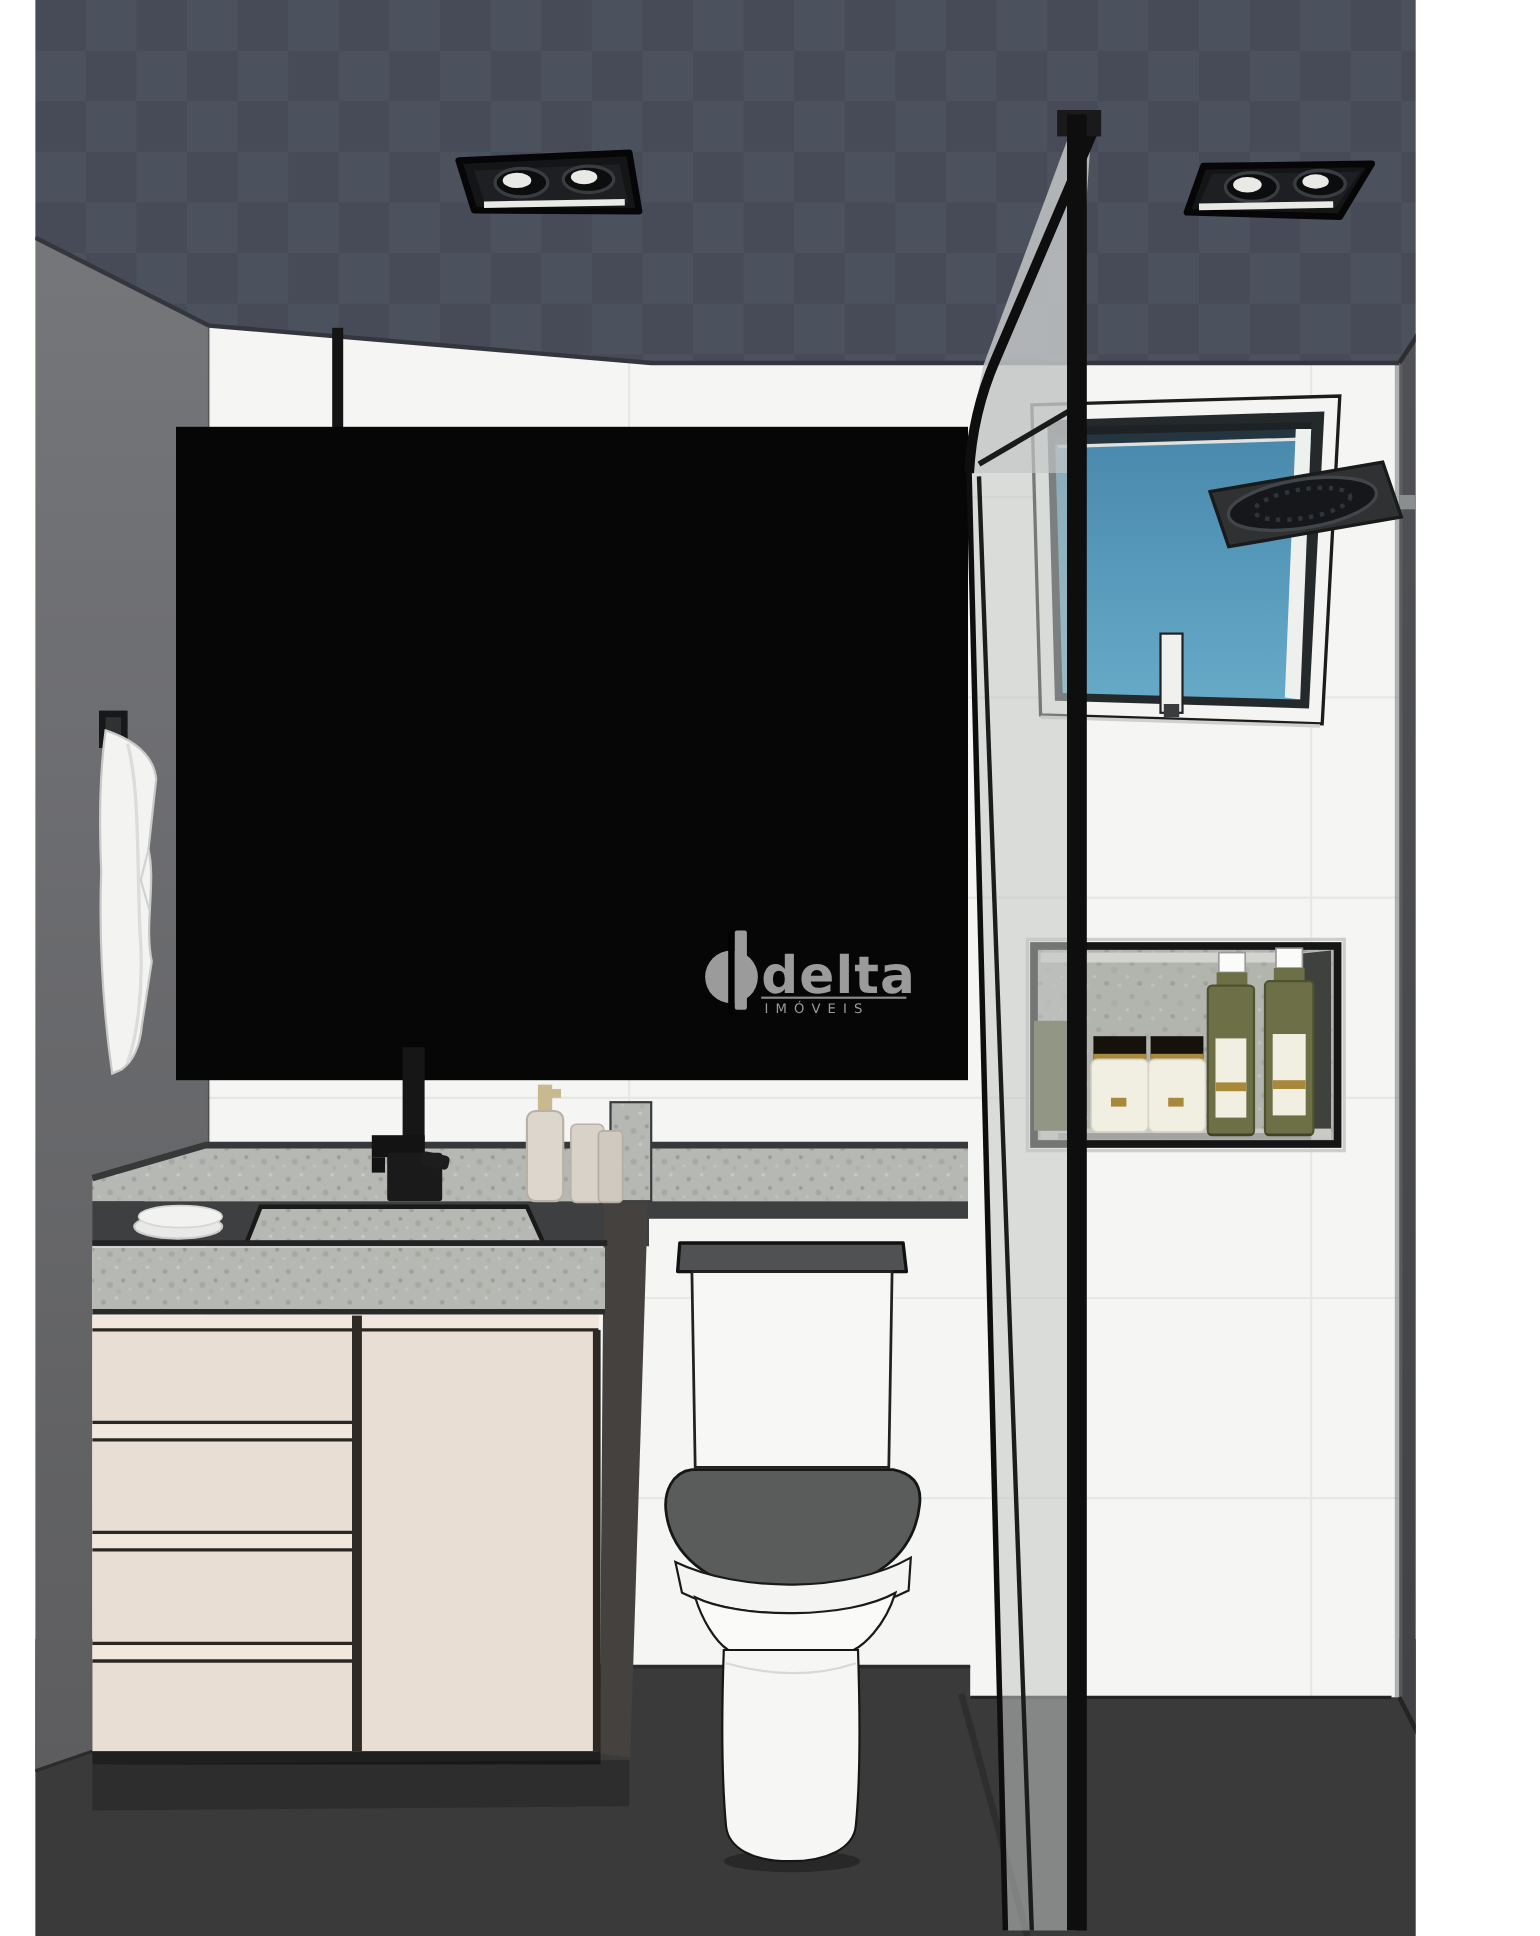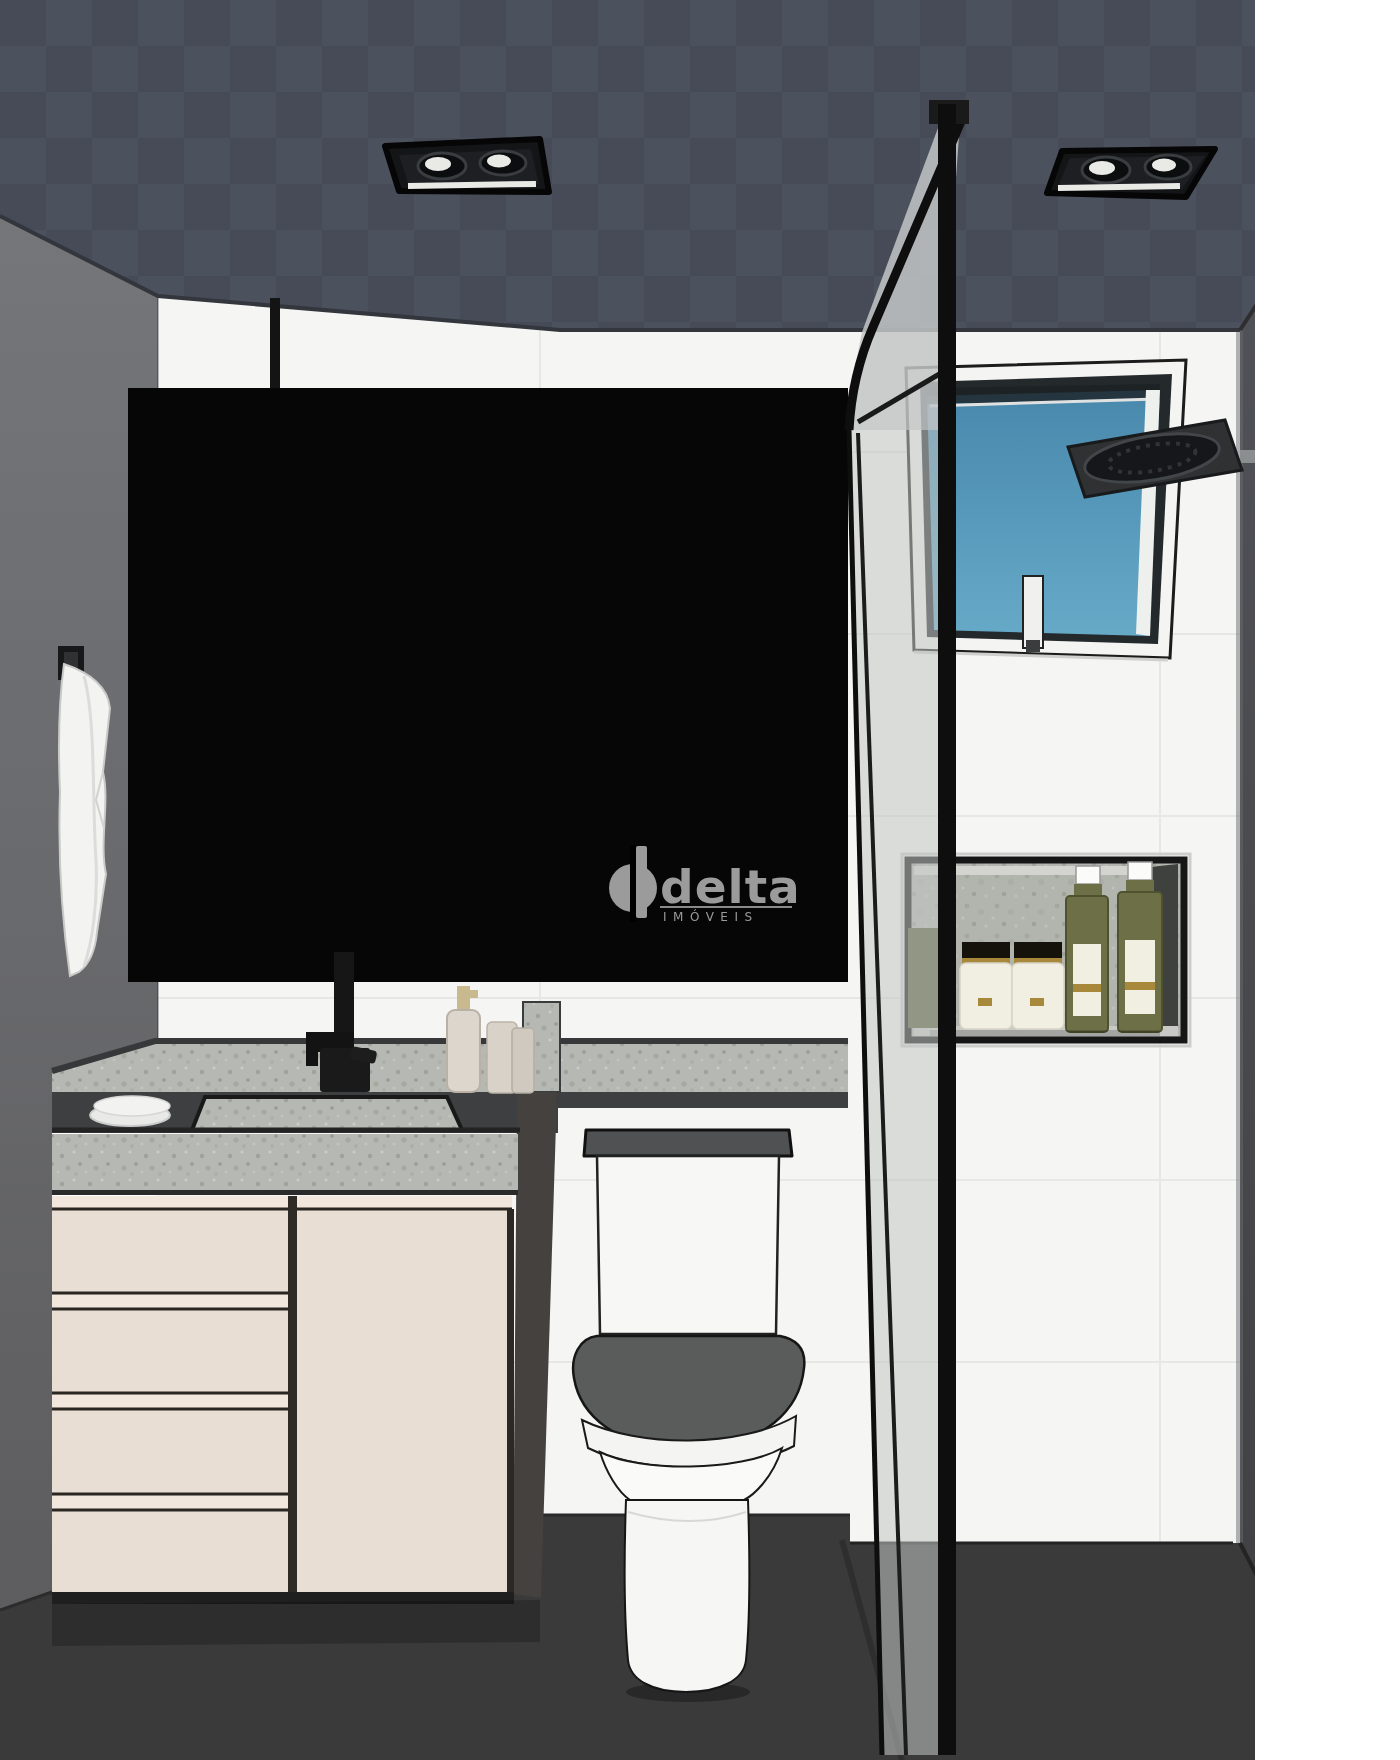--- a/index.html
+++ b/index.html
@@ -1,16 +1,16 @@
 <!DOCTYPE html>
 <html style="--ceiling_a: #4c515e; --ceiling_b: #464b57; --wall_white: #f5f5f4; --grout: #e7e7e5; --left_wall: #6a6b6c; --right_wall: #4a4b4e; --floor: #3a3a3b; --mirror_black: #060606; --watermark_gray: #9b9b9b; --frame_black: #0e0e0f; --corner_band: #c3c6c5; --counter_dark: #3e3f40; --cabinet_cream: #e9ded4; --cabinet_rail: #f1e7dd; --side_panel: #44413e; --toilet_white: #f7f7f6; --seat_gray: #5a5c5c; --tank_lid: #4f5152; --towel_white: #f3f3f1; --sky_top: #4888ac; --sky_bottom: #66aac8; --olive: #6d7046; --gold: #a8893c; --label_cream: #f1eee2; --metal_gray: #8b8e8f; --hose_black: #141414; --light_glow: #e9e9e6; --niche_shadow: #3f413f;"><head>
 <meta charset="utf-8">
 <style>
   html,body{margin:0;padding:0;background:#ffffff;}
-  .stage{width:1255px;height:1760px;position:relative;overflow:hidden;font-family:"DejaVu Sans",sans-serif;}
+  .stage{width:1255px;height:1760px;position:relative;overflow:hidden;font-family:"DejaVu Sans",sans-serif;padding-left:32px;}
   svg{display:block;}
   text{font-family:"DejaVu Sans",sans-serif;}
 </style>
 </head>
 <body>
 
 <div class="stage">
 <svg width="1400" height="1760" viewBox="0 0 1400 1760">
   <defs>
     <pattern id="ceil" width="92" height="92" patternUnits="userSpaceOnUse">

